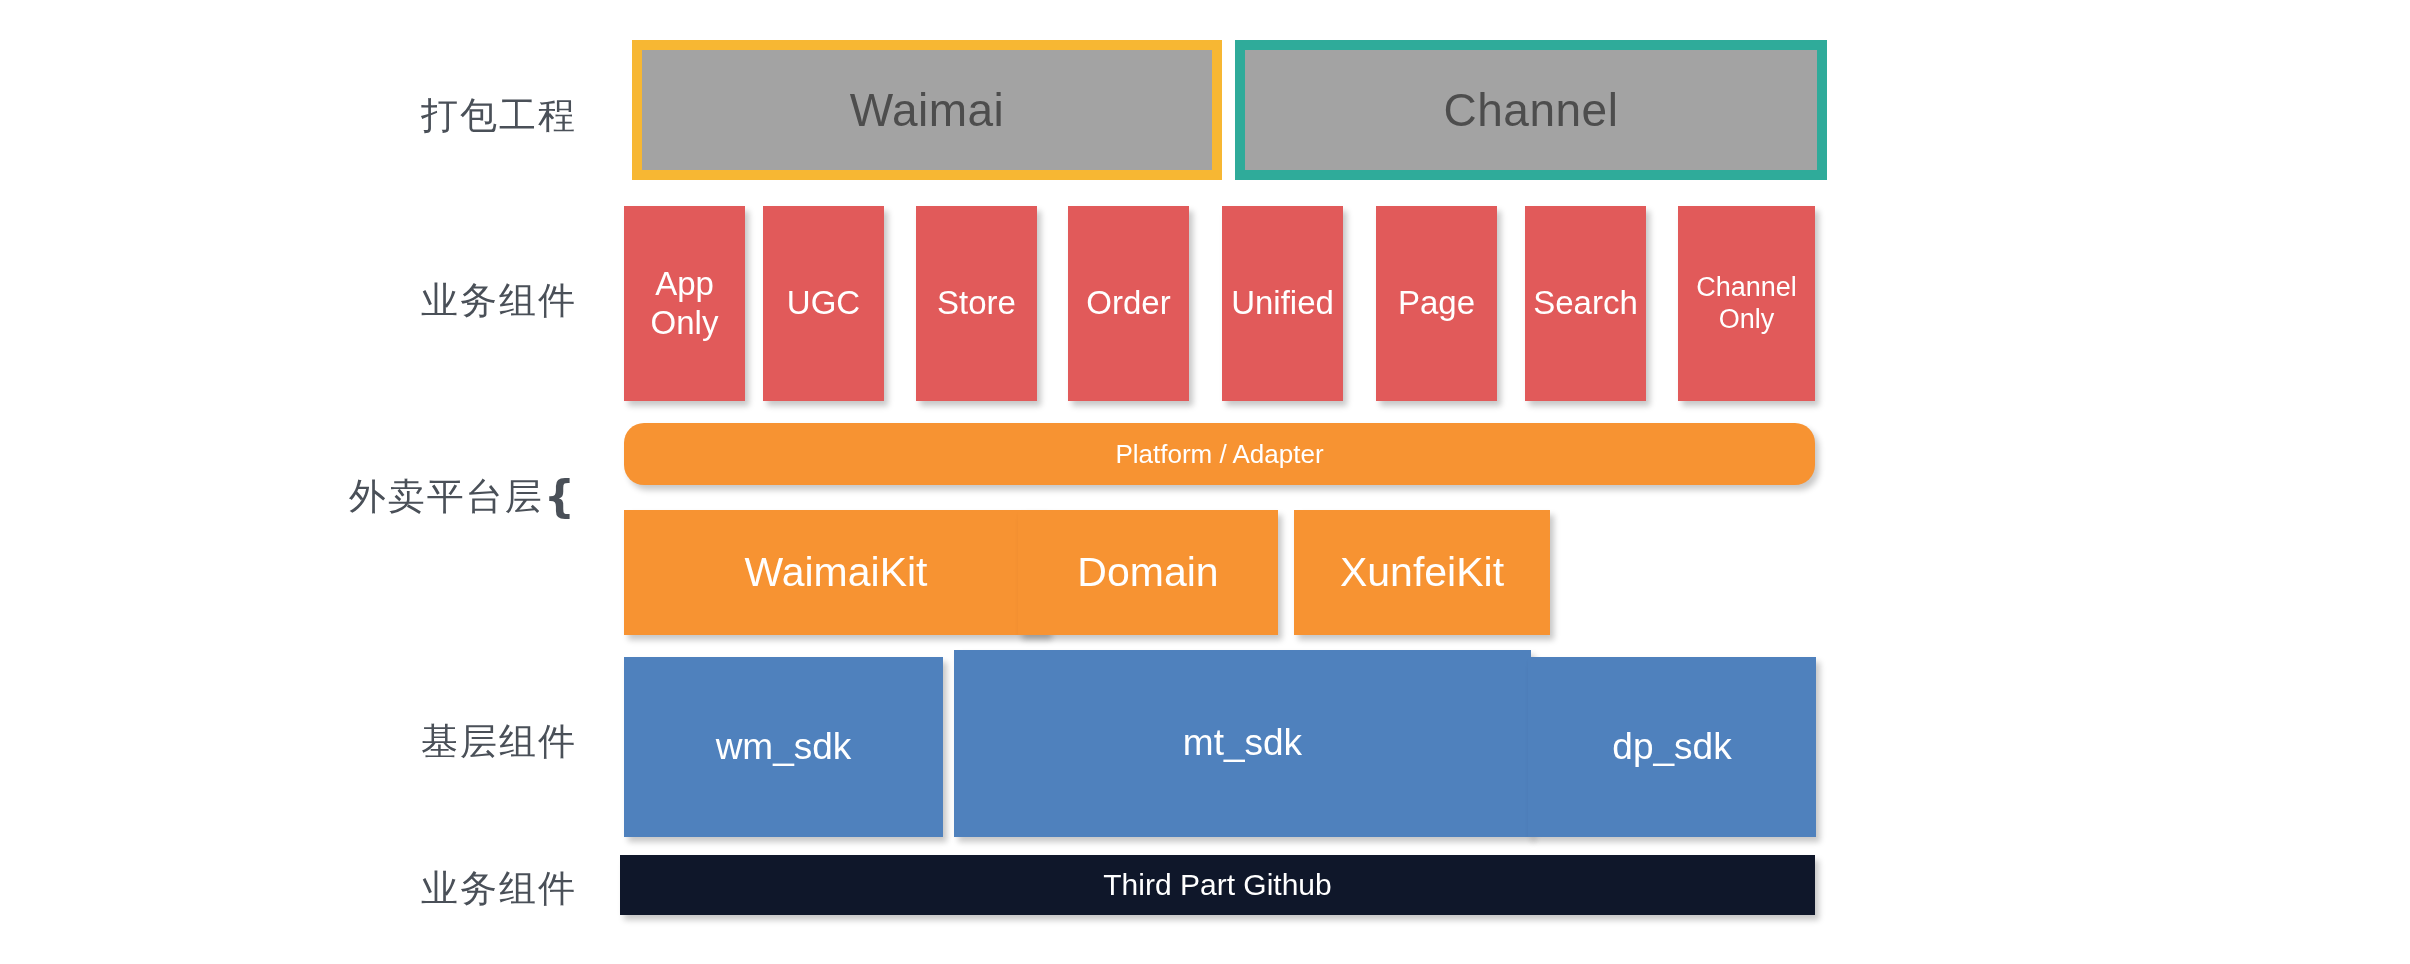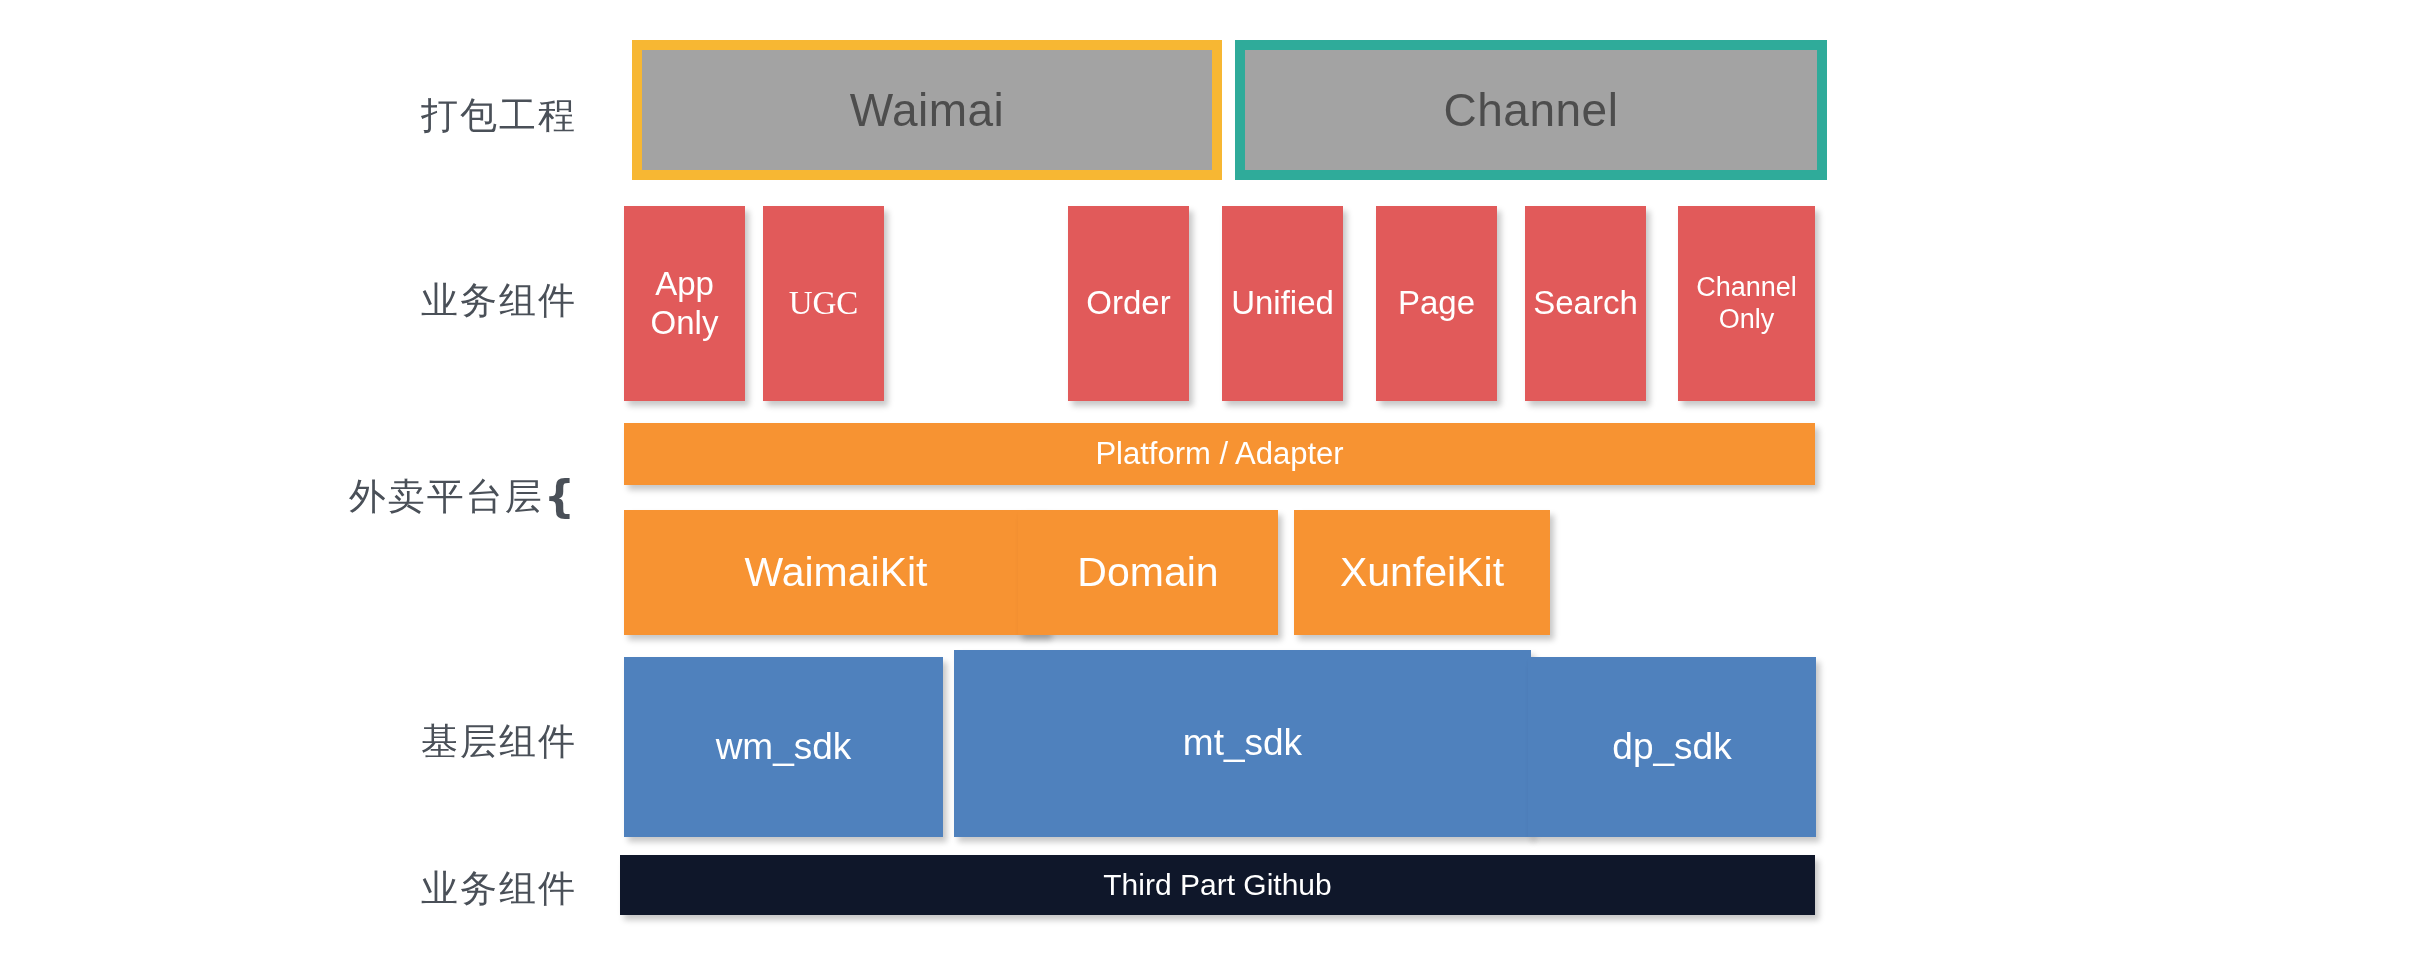--- a/index.html
+++ b/index.html
@@ -71,21 +71,21 @@
 
   
   .red    { background: #e15a5a; }
   .orange { background: #f79332; }
   .blue   { background: #4f81bd; }
   .gray   { background: #0f172a; }
 
   
   .t-biz   { font-size: 33px; }
   .t-biz-s { font-size: 27px; }
-  .t-plat  { font-size: 31px; }
+  .t-plat  { font-size: 26px; border-radius: 20px; }
   .t-kit   { font-size: 41px; }
   .t-sdk   { font-size: 37px; }
   .t-oss   { font-size: 30px; }
 </style>
 </head>
 <body>
 
 <div id="diagram">
 
   <div class="row-label lbl-pack">
@@ -116,24 +116,27 @@
     <span>Channel</span>
   </div>
 
   <div class="box red t-biz" style="left:624px; top:206px; width:121px; height:195px;">
     <div>
       <div>App</div>
       <div>Only</div>
     </div>
   </div>
 
-  <div class="box red t-biz" style="left:763px; top:206px; width:121px; height:195px;font-family:Liberation Serif, serif;">
+  <div class="box red t-biz" style="left:763px; top:206px; width:121px; height:195px;">
     <span>UGC</span>
   </div>
 
+  <div class="box red t-biz" style="left:916px; top:206px; width:121px; height:195px;">
+    <span>Store</span>
+  </div>
 
   <div class="box red t-biz" style="left:1068px; top:206px; width:121px; height:195px;">
     <span>Order</span>
   </div>
 
   <div class="box red t-biz" style="left:1222px; top:206px; width:121px; height:195px;">
     <span>Unified</span>
   </div>
 
   <div class="box red t-biz" style="left:1376px; top:206px; width:121px; height:195px;">

